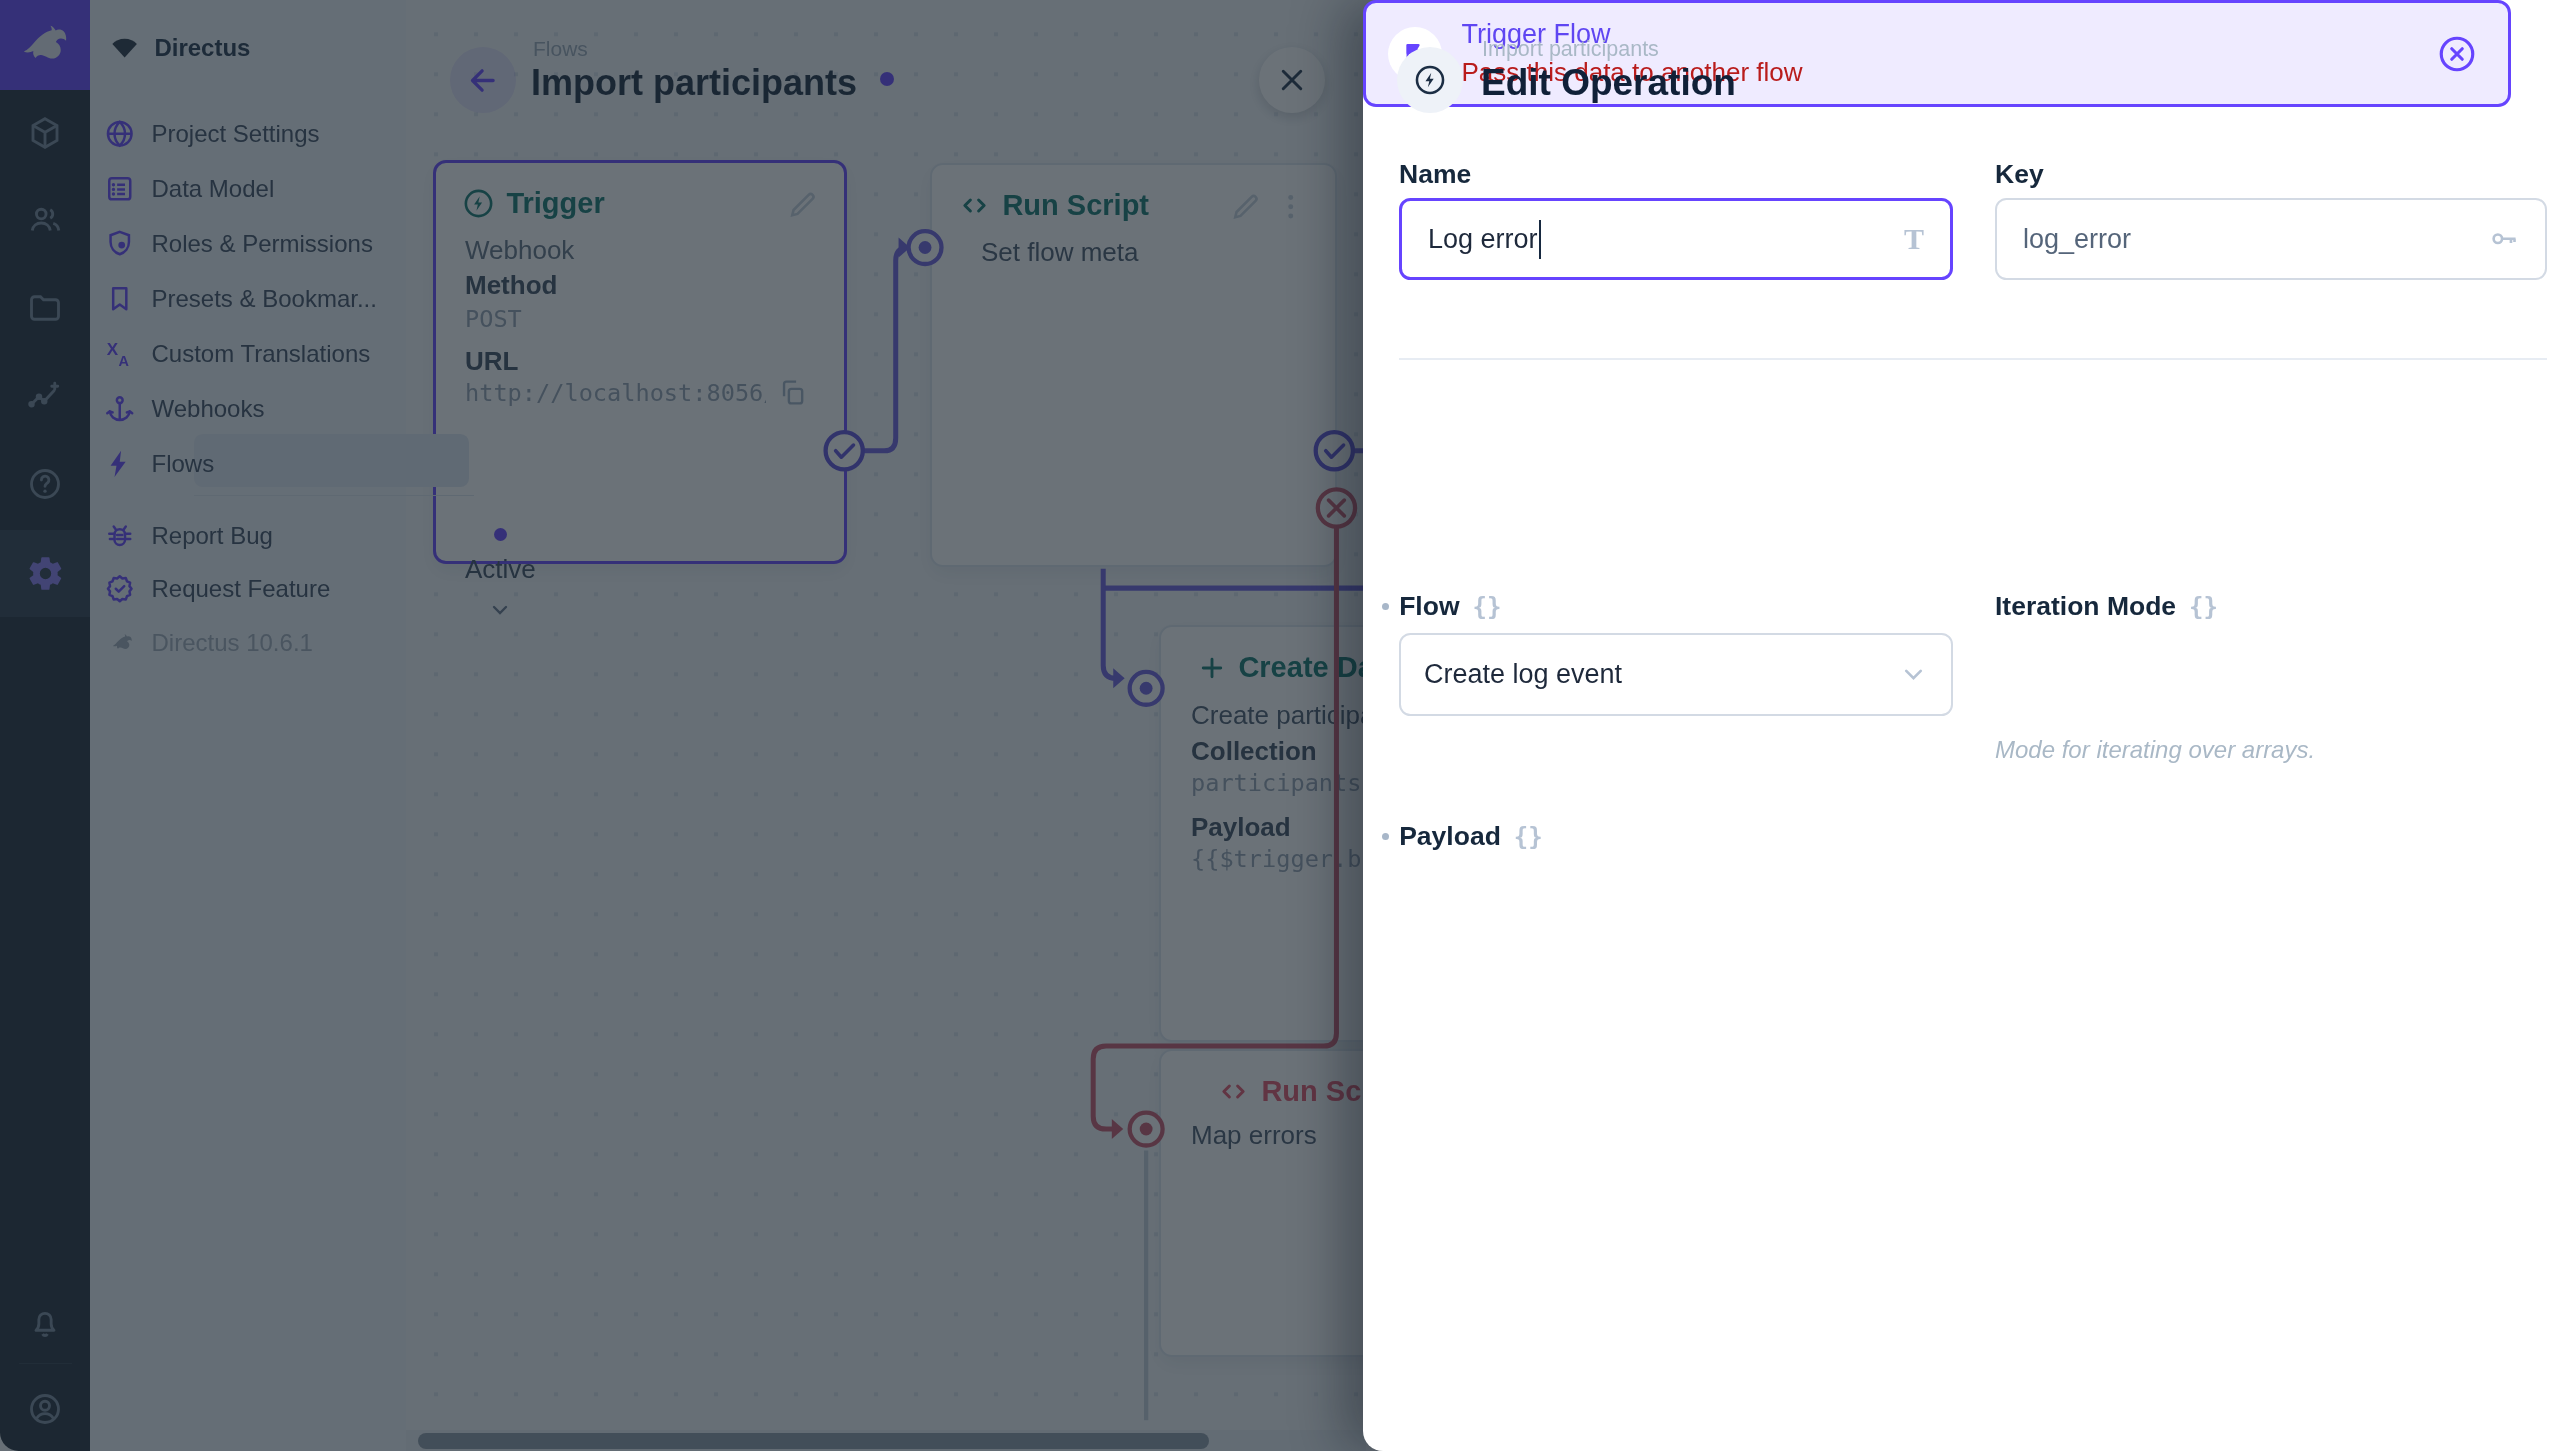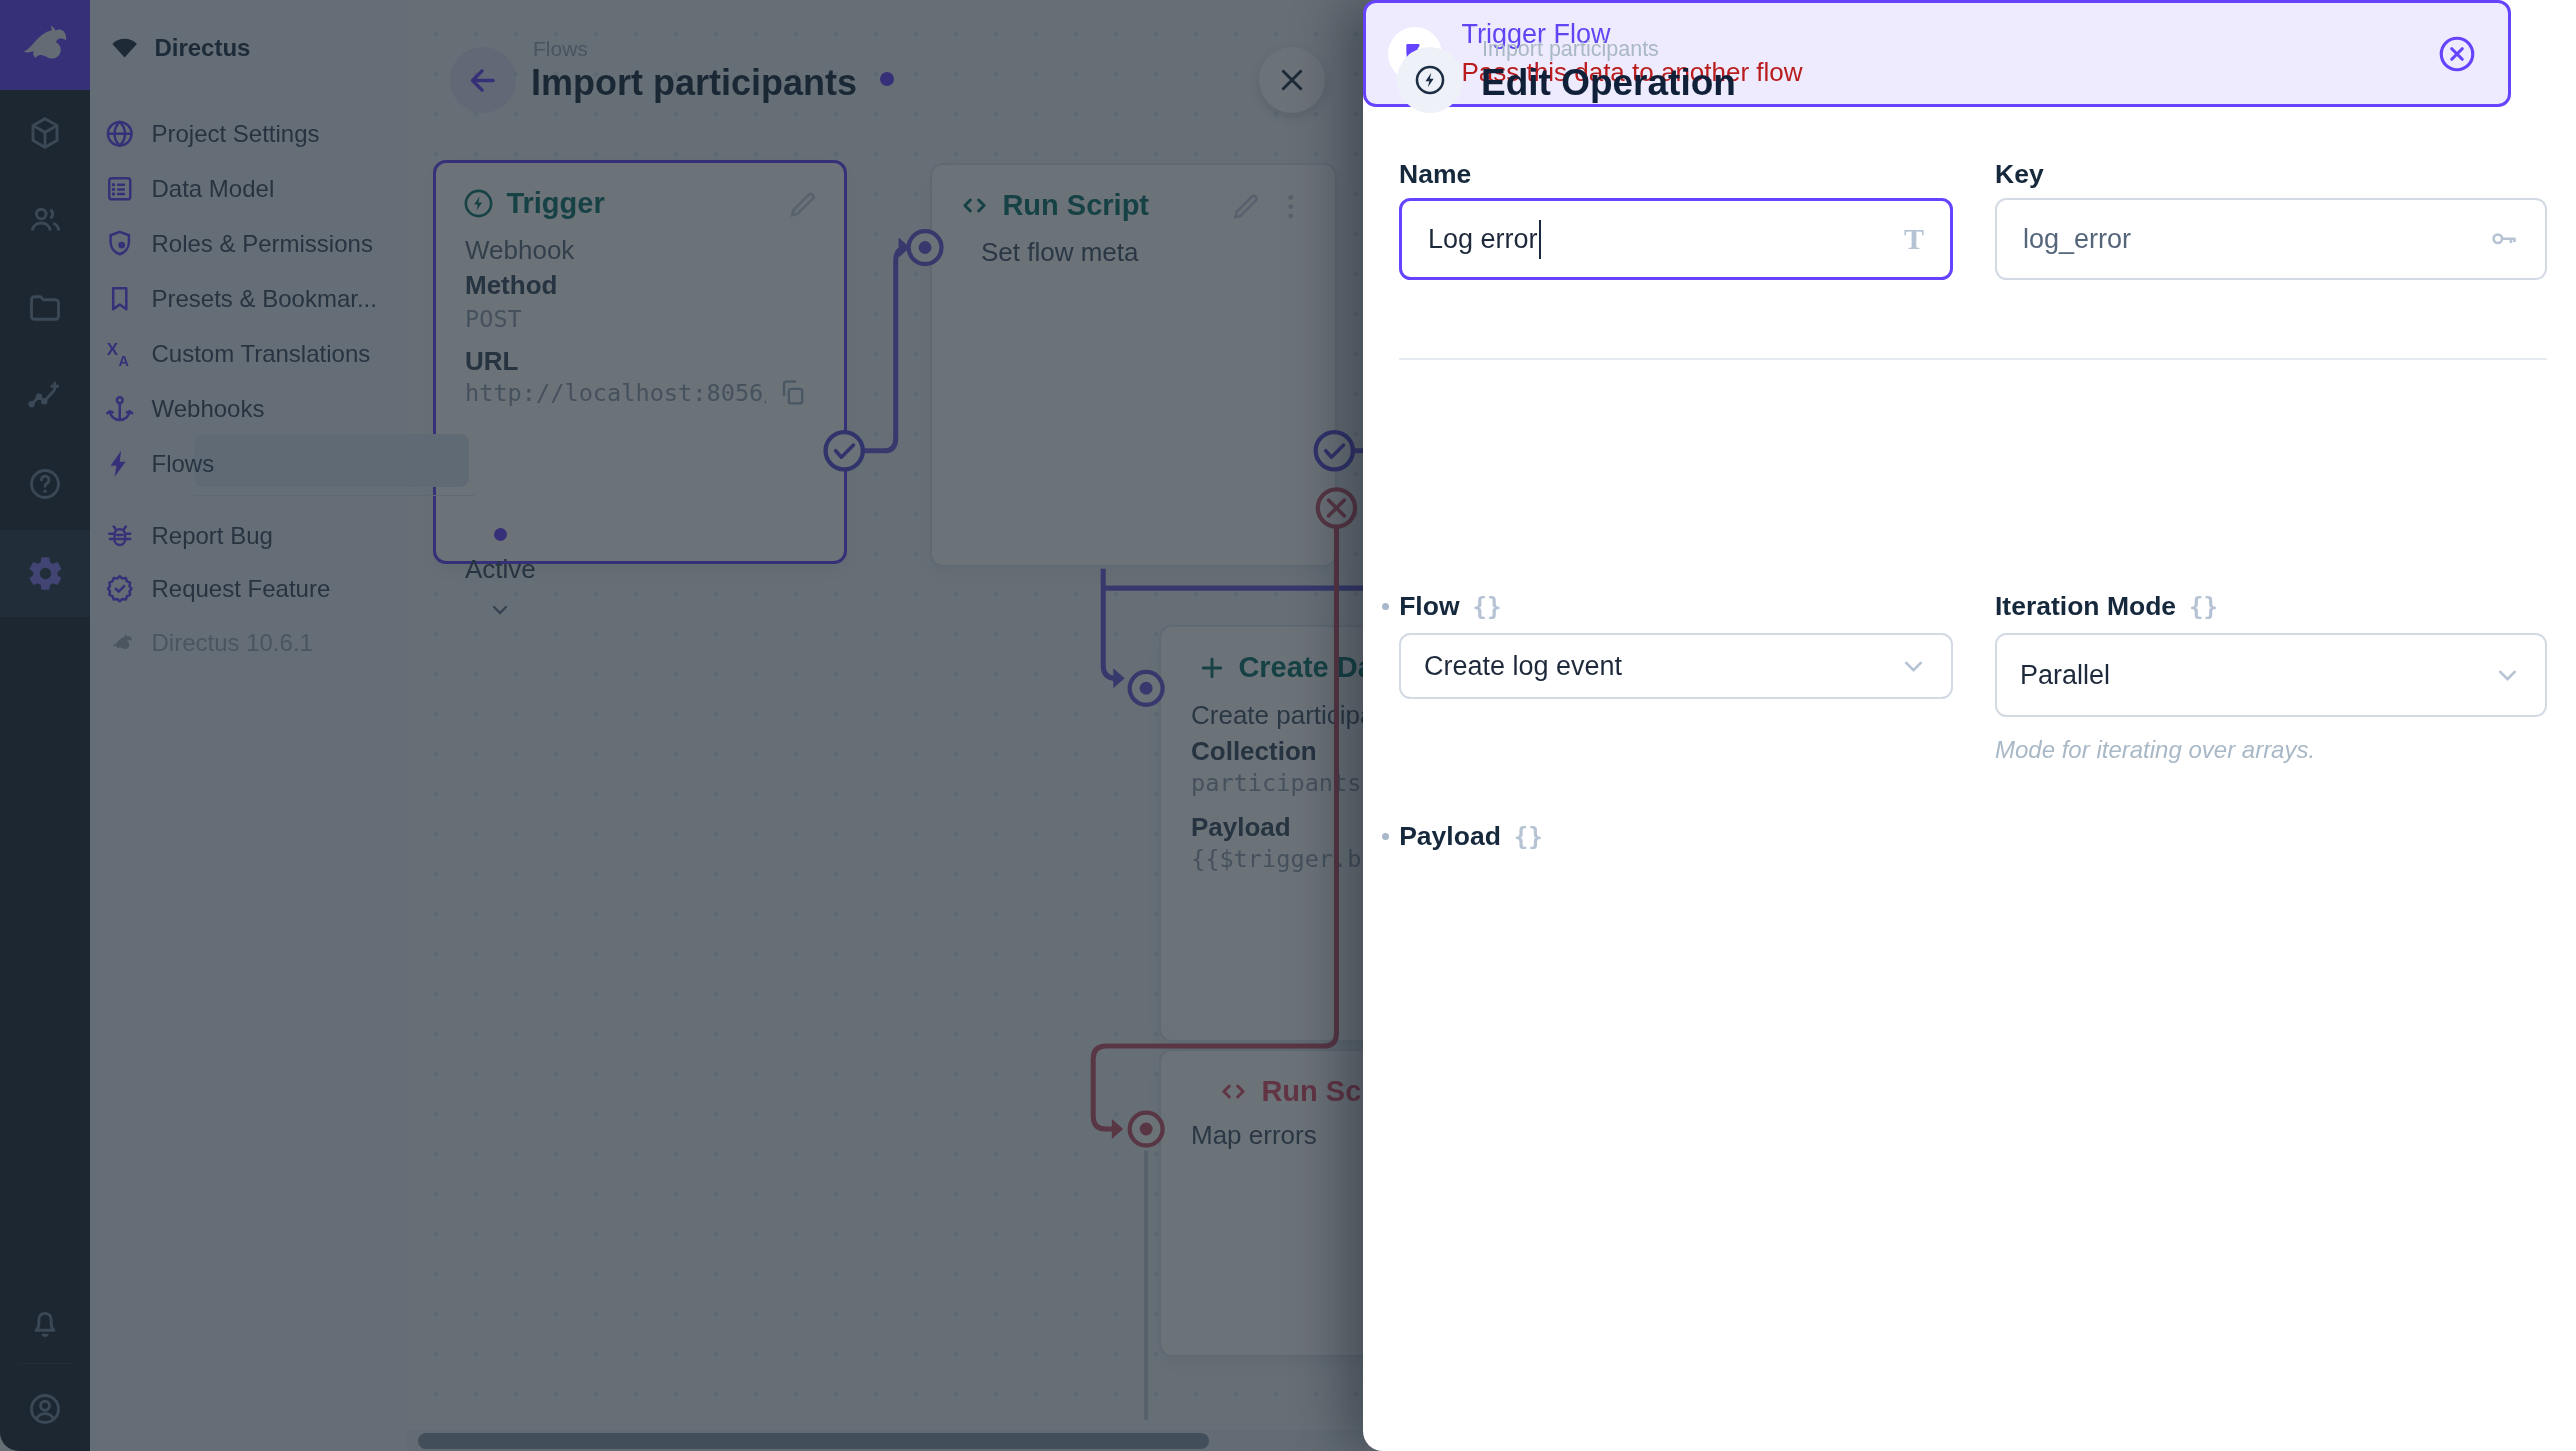--- a/index.html
+++ b/index.html
@@ -450,36 +450,28 @@
 
     <div class="abs field-label" style="left:36px;top:591px;">
       <span class="req-dot"></span>
       <span>Flow</span>
       <span class="brace-ic">{}</span>
     </div>
     <div class="abs field-label" style="left:632px;top:591px;">
       <span>Iteration Mode</span>
       <span class="brace-ic">{}</span>
     </div>
-    <div class="abs select" style="left:36px;top:633px;width:554px;height:66px;box-sizing:border-box;">
+    <div class="abs select" style="left:36px;top:633px;width:554px;height:83px;box-sizing:border-box;">
       <span>Create log event</span>
       <span class="chev">
         <svg width="29" height="29" viewBox="0 0 24 24" fill="none" stroke="currentColor" stroke-width="2.2" stroke-linecap="round">
             <path d="M6 9l6 6 6-6"></path>
           </svg>
       </span>
     </div>
-    <div class="abs select" style="left:632px;top:633px;width:552px;height:84px;box-sizing:border-box;">
-      <span>Parallel</span>
-      <span class="chev">
-        <svg width="29" height="29" viewBox="0 0 24 24" fill="none" stroke="currentColor" stroke-width="2.2" stroke-linecap="round">
-            <path d="M6 9l6 6 6-6"></path>
-          </svg>
-      </span>
-    </div>
     <div class="abs note" style="left:632px;top:736px;">Mode for iterating over arrays.</div>
 
     <div class="abs field-label" style="left:36px;top:821px;">
       <span class="req-dot"></span>
       <span>Payload</span>
       <span class="brace-ic">{}</span>
     </div>
 
   </div>
 

